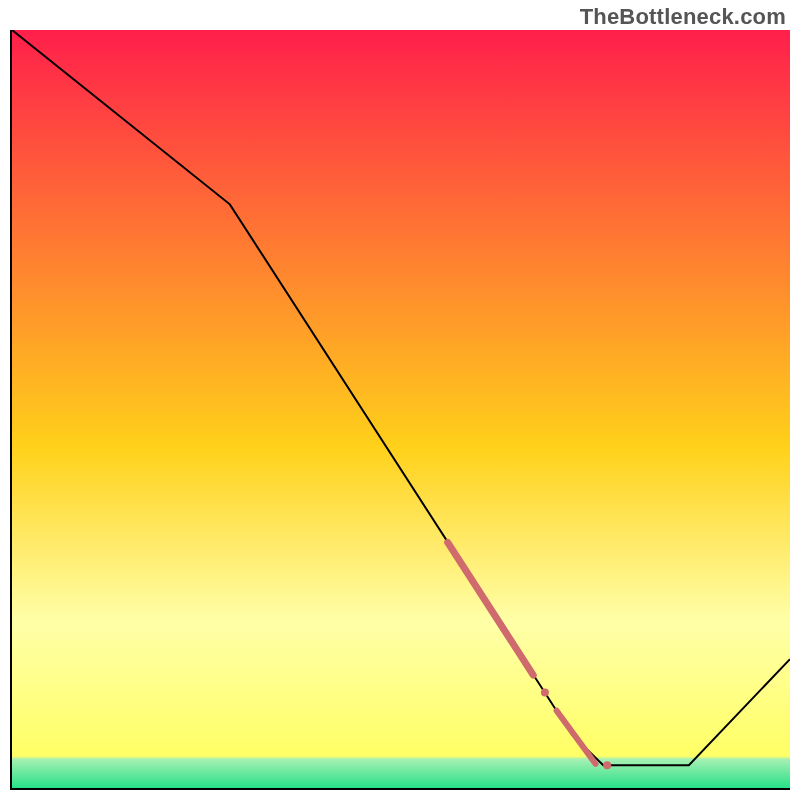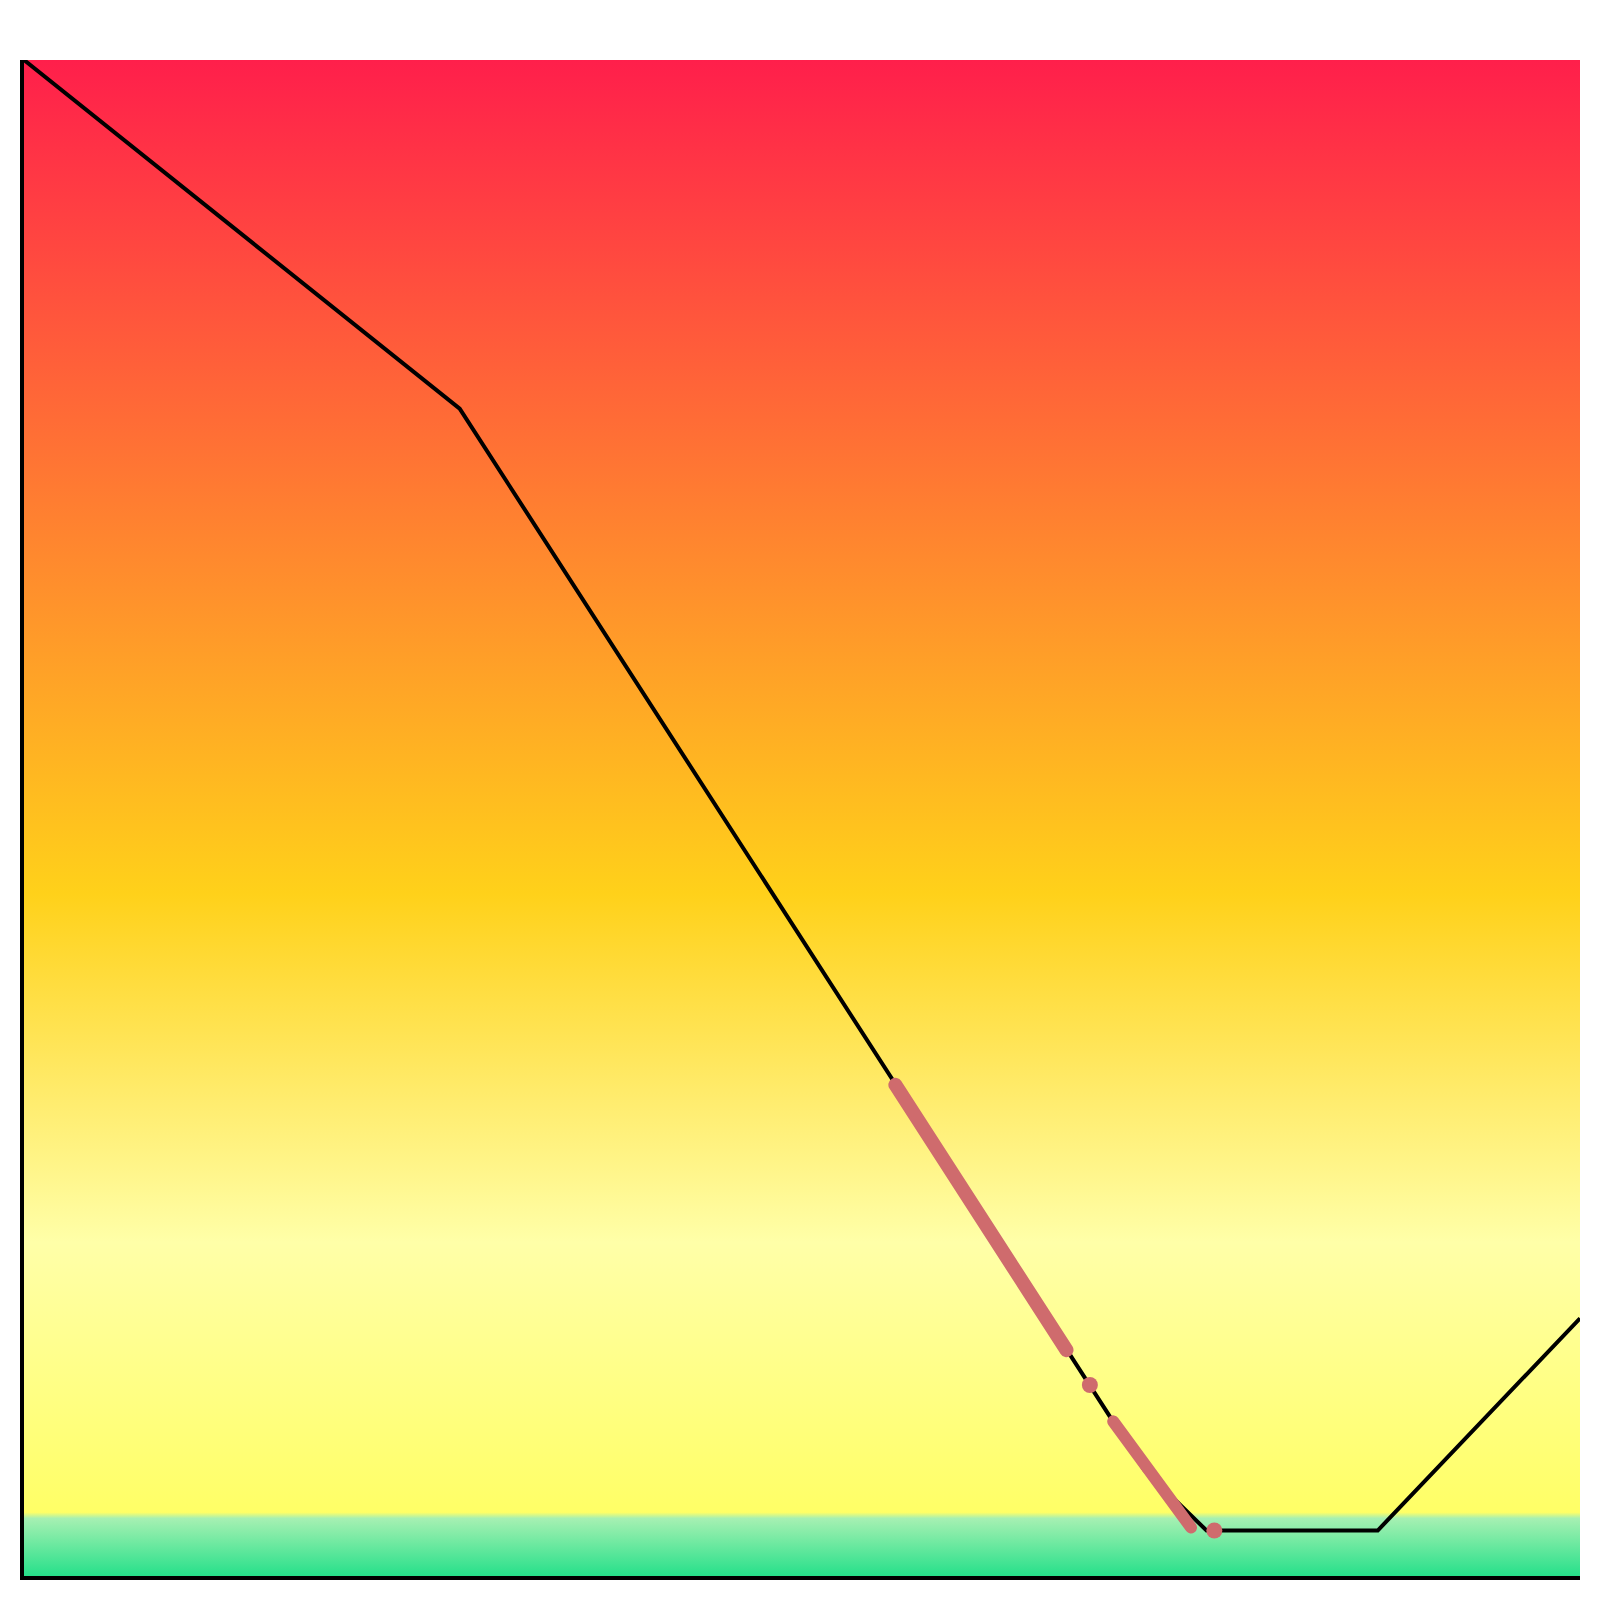--- a/index.html
+++ b/index.html
@@ -49,20 +49,21 @@
     inset: 0;
     width: 100%;
     height: 100%;
   }
 </style>
 </head>
 <body>
 
 <div class="wrap">
 
+  <div class="watermark">TheBottleneck.com</div>
 
   <div class="plot">
 
     <svg class="bg" viewBox="0 0 100 100" preserveAspectRatio="none">
       <defs>
         <linearGradient id="grad" x1="0" y1="0" x2="0" y2="1">
           <stop id="g0" offset="0%" stop-color="#ff1f4b"></stop>
           <stop id="g1" offset="55%" stop-color="#ffd11a"></stop>
           <stop id="g2" offset="78%" stop-color="#ffffa8"></stop>
           <stop id="g3" offset="95.8%" stop-color="#ffff66"></stop>

